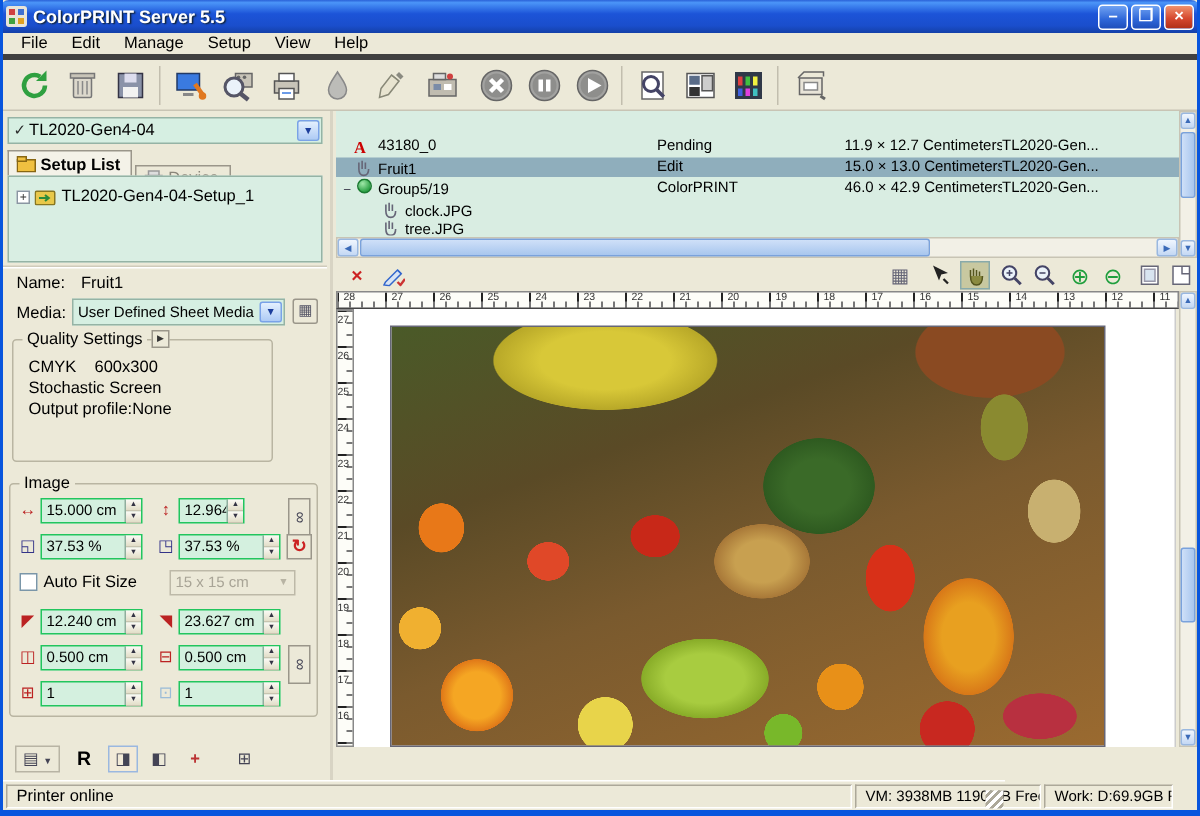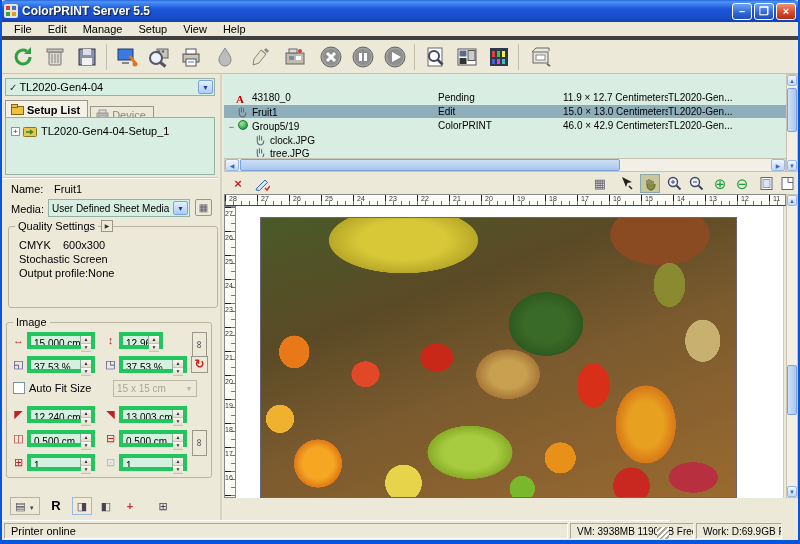--- a/index.html
+++ b/index.html
@@ -41,21 +41,21 @@
     border-right:2px solid #D8D4C4; }
   .combo { position:absolute; height:18px; background:#D6EFE2; border:1px solid #95B3A5;
     display:flex; align-items:center; padding-left:3px; }
   .combo .cval { flex:1; white-space:nowrap; overflow:hidden; }
   .combo-arrow { width:15px; height:14px; margin-right:1px; border:1px solid #7AA2E8; border-radius:2px;
     background:linear-gradient(180deg,#E4F0FE,#AECBF5); color:#1C3E9C; font-size:7px;
     text-align:center; line-height:13px; }
   #printer-combo { left:3px; top:4px; width:210px; }
   .check-glyph { color:#2A2A2A; font-size:10px; margin-right:2px; }
 
-  .tabs { position:absolute; left:3px; top:26px; height:17px; display:flex;align-items:center; }
+  .tabs { position:absolute; left:3px; top:26px; height:17px; display:flex; }
   .tab { height:17px; padding:1px 7px 0 5px; display:flex; align-items:center; gap:3px;
     border:1px solid #9A968A; border-bottom:none; background:#ECE9D8; font-size:11px; }
   .tab.active { background:#F4F2E8; font-weight:bold; }
   .tab.inactive { color:#8A867A; margin-left:2px; height:15px; margin-top:10px; }
   .tab svg { width:13px; height:11px; }
 
   .treebox { position:absolute; left:3px; top:43px; width:210px; height:58px;
     background:#D9EEE3; border:1px solid #95B3A5; }
   .tree-item { position:absolute; left:5px; top:7px; display:flex; align-items:center; gap:3px; }
   .expander { width:9px; height:9px; border:1px solid #8A96A2; background:#fff; font-size:8px;
@@ -69,21 +69,21 @@
   .sq-btn { position:absolute; width:17px; height:17px; border:1px solid #9A968A; border-radius:2px;
     background:#ECE9D8; text-align:center; line-height:15px; font-size:10px; color:#556; }
 
   .groupbox { position:absolute; border:1px solid #B9B5A2; border-radius:3px; }
   .gb-legend { position:absolute; top:-7px; left:6px; background:#ECE9D8; padding:0 3px; font-size:11px; }
   .q-line { position:absolute; left:10px; white-space:pre; font-size:11px; }
   .tiny-btn { position:absolute; width:12px; height:12px; border:1px solid #9A968A; background:#ECE9D8;
     font-size:6px; text-align:center; line-height:10px; color:#333; }
 
   
-  .ifield { position:absolute; height:17px; display:flex; border:4px solid #22c55e; background:#D4F0DF; }
+  .ifield { position:absolute; height:17px; display:flex; border:1px solid #22c55e; background:#D4F0DF; }
   .ifield .fval { flex:1; font-size:10px; padding:2px 2px 0 3px; white-space:nowrap; overflow:hidden; }
   .spin { width:11px; display:flex; flex-direction:column; border-left:1px solid #8FAE9E; }
   .spin i { flex:1; font-style:normal; font-size:5px; line-height:7px; text-align:center;
     color:#334; background:linear-gradient(180deg,#FBFAF5,#E2DEC8); border-bottom:1px solid #C8C4B0; }
   .ico { position:absolute; width:15px; height:15px; font-size:11px; line-height:15px; text-align:center; }
   .red { color:#B22; } .blue { color:#338; }
   .link-btn { position:absolute; width:15px; height:26px; border:1px solid #9A968A; background:#ECE9D8;
     color:#445; text-align:center; line-height:24px; font-size:11px; }
   .link-btn span { display:inline-block; transform:rotate(90deg); }
   .rot-btn { position:absolute; width:17px; height:17px; border:1px solid #9A968A; background:#ECE9D8;
@@ -388,21 +388,21 @@
     <span class="plabel" style="left:9px;top:109px">Name:</span>
     <span class="plabel" style="left:52px;top:109px">Fruit1</span>
 
     <span class="plabel" style="left:9px;top:129px">Media:</span>
     <div class="combo" id="media-combo">
       <span class="cval" style="font-size:10px">User Defined Sheet Media</span>
       <span class="combo-arrow">▼</span>
     </div>
     <span class="sq-btn" style="left:193px;top:125px">▦</span>
 
-    <div class="groupbox" style="left:6px;top:152px;width:210px;height:82px">
+    <div class="groupbox" style="left:6px;top:152px;width:174px;height:82px">
       <span class="gb-legend">Quality Settings</span>
       <span class="tiny-btn" style="left:92px;top:-7px">▶</span>
       <span class="q-line" style="top:12px">CMYK    600x300</span>
       <span class="q-line" style="top:26px">Stochastic Screen</span>
       <span class="q-line" style="top:40px">Output profile:None</span>
     </div>
 
     <div class="groupbox" style="left:4px;top:248px;width:206px;height:156px">
       <span class="gb-legend">Image</span>
 
@@ -452,21 +452,21 @@
       <span class="ico red" style="left:4px;top:84px">◤</span>
       <div class="ifield" style="left:20px;top:83px;width:68px">
         <span class="fval">12.240 cm</span>
         <span class="spin">
             <i>▲</i>
             <i>▼</i>
           </span>
       </div>
       <span class="ico red" style="left:96px;top:84px">◥</span>
       <div class="ifield" style="left:112px;top:83px;width:68px">
-        <span class="fval">13.003 cm</span>
+        <span class="fval">23.627 cm</span>
         <span class="spin">
             <i>▲</i>
             <i>▼</i>
           </span>
       </div>
 
       <span class="ico red" style="left:4px;top:108px">◫</span>
       <div class="ifield" style="left:20px;top:107px;width:68px">
         <span class="fval">0.500 cm</span>
         <span class="spin">

